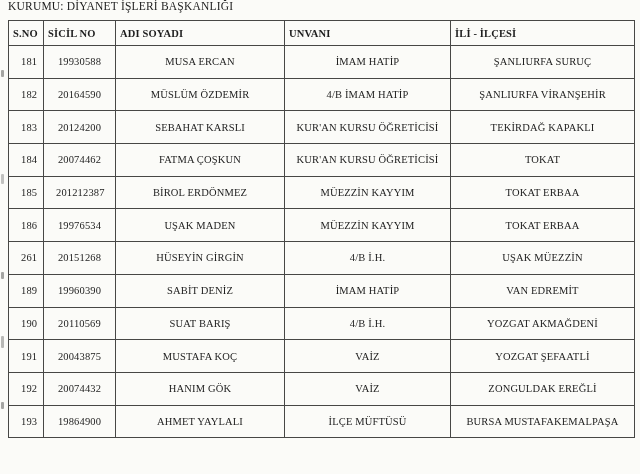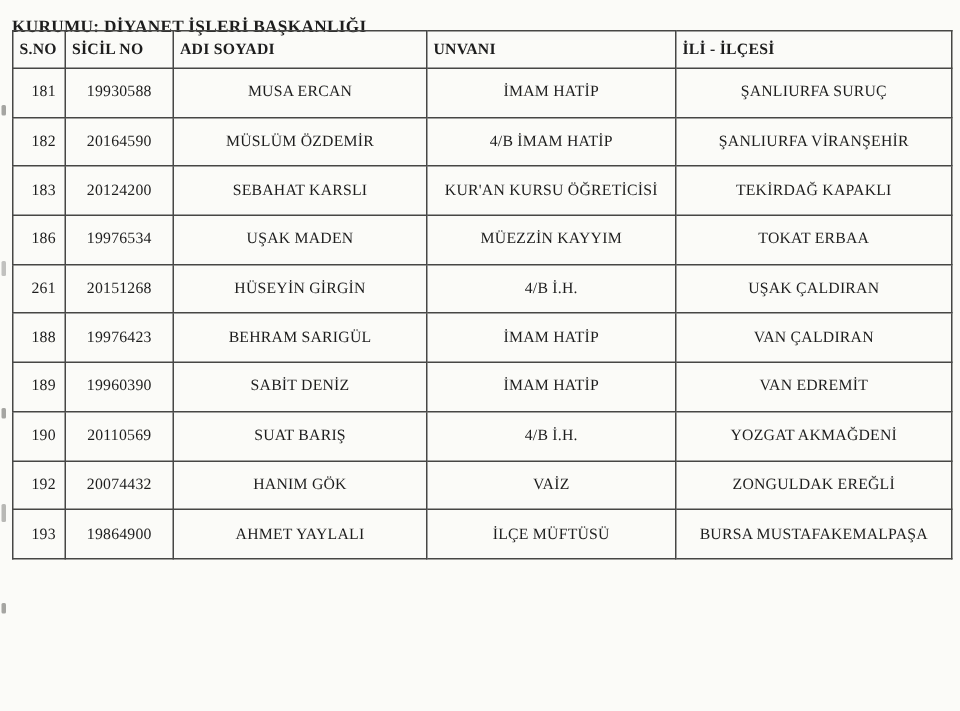--- a/index.html
+++ b/index.html
@@ -17,23 +17,23 @@
     color: var(--text);
     position: relative;
   }
   .page {
     position: absolute;
     inset: 0;
   }
   .page-title {
     position: absolute;
     left: 8px;
-    top: 12px;
+    top: 0;
     font-size: 11.5px;
-    font-weight: bold;
+    font-weight: normal;
     letter-spacing: 0.2px;
     white-space: nowrap;
   }
   table.personnel {
     position: absolute;
     left: 8px;
     top: 20px;
     width: 626px;
     border-collapse: collapse;
     table-layout: fixed;
@@ -112,53 +112,67 @@
           <td class="c-place">ŞANLIURFA VİRANŞEHİR</td>
         </tr>
         <tr>
           <td class="c-sno">183</td>
           <td class="c-sicil">20124200</td>
           <td class="c-name">SEBAHAT KARSLI</td>
           <td class="c-title">KUR'AN KURSU ÖĞRETİCİSİ</td>
           <td class="c-place">TEKİRDAĞ KAPAKLI</td>
         </tr>
         <tr>
+          <td class="c-sno">184</td>
+          <td class="c-sicil">20074462</td>
+          <td class="c-name">FATMA ÇOŞKUN</td>
+          <td class="c-title">KUR'AN KURSU ÖĞRETİCİSİ</td>
+          <td class="c-place">TOKAT</td>
+        </tr>
+        <tr>
+          <td class="c-sno">185</td>
+          <td class="c-sicil">201212387</td>
+          <td class="c-name">BİROL ERDÖNMEZ</td>
+          <td class="c-title">MÜEZZİN KAYYIM</td>
+          <td class="c-place">TOKAT ERBAA</td>
+        </tr>
+        <tr>
           <td class="c-sno">186</td>
           <td class="c-sicil">19976534</td>
           <td class="c-name">UŞAK MADEN</td>
           <td class="c-title">MÜEZZİN KAYYIM</td>
           <td class="c-place">TOKAT ERBAA</td>
         </tr>
         <tr>
           <td class="c-sno">261</td>
           <td class="c-sicil">20151268</td>
           <td class="c-name">HÜSEYİN GİRGİN</td>
           <td class="c-title">4/B İ.H.</td>
-          <td class="c-place">UŞAK ÇALDIRAN</td>
-        </tr>
-        <tr>
-          <td class="c-sno">188</td>
-          <td class="c-sicil">19976423</td>
-          <td class="c-name">BEHRAM SARIGÜL</td>
-          <td class="c-title">İMAM HATİP</td>
-          <td class="c-place">VAN ÇALDIRAN</td>
+          <td class="c-place">UŞAK MÜEZZİN</td>
         </tr>
         <tr>
           <td class="c-sno">189</td>
           <td class="c-sicil">19960390</td>
           <td class="c-name">SABİT DENİZ</td>
           <td class="c-title">İMAM HATİP</td>
           <td class="c-place">VAN EDREMİT</td>
         </tr>
         <tr>
           <td class="c-sno">190</td>
           <td class="c-sicil">20110569</td>
           <td class="c-name">SUAT BARIŞ</td>
           <td class="c-title">4/B İ.H.</td>
           <td class="c-place">YOZGAT AKMAĞDENİ</td>
+        </tr>
+        <tr>
+          <td class="c-sno">191</td>
+          <td class="c-sicil">20043875</td>
+          <td class="c-name">MUSTAFA KOÇ</td>
+          <td class="c-title">VAİZ</td>
+          <td class="c-place">YOZGAT ŞEFAATLİ</td>
         </tr>
         <tr>
           <td class="c-sno">192</td>
           <td class="c-sicil">20074432</td>
           <td class="c-name">HANIM GÖK</td>
           <td class="c-title">VAİZ</td>
           <td class="c-place">ZONGULDAK EREĞLİ</td>
         </tr>
         <tr>
           <td class="c-sno">193</td>

